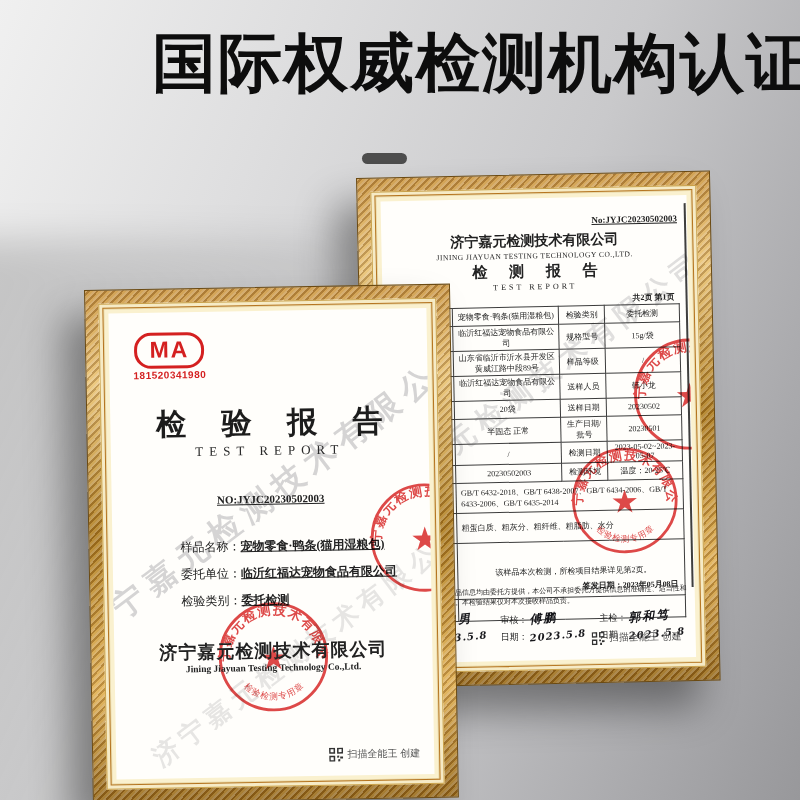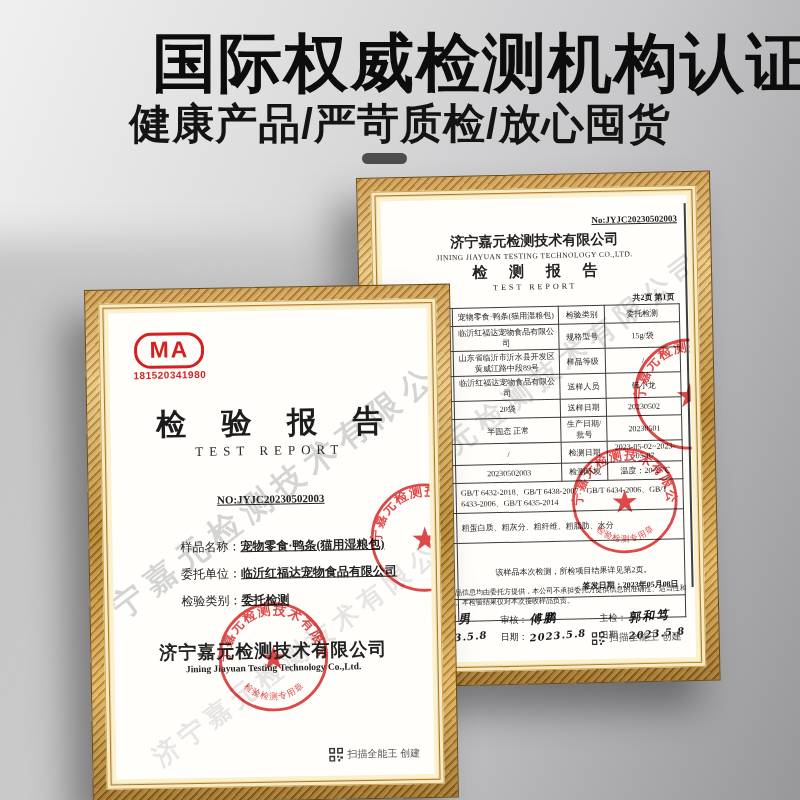--- a/index.html
+++ b/index.html
@@ -97,21 +97,20 @@
 <svg style="position:absolute;width:0;height:0" aria-hidden="true">
   <defs>
     <path id="sealTop" d="M14,62 A46,46 0 0 1 106,62" fill="none"></path>
     <path id="sealBottom" d="M26,88 A44,44 0 0 0 94,88" fill="none"></path>
   </defs>
 </svg>
 
 <div class="stage">
 
   <h1 class="main-title">国际权威检测机构认证</h1>
-  <div class="subtitle">健康产品/严苛质检/放心囤货</div>
   <div class="divider-dash"></div>
 
   <div class="cert cert-back">
     <div class="frame">
       <div class="mat">
         <div class="paper">
 
           <div class="watermark wm-b1">济宁嘉元检测技术有限公司</div>
 
           <div class="b-no"><span>No:JYJC20230502003</span></div>

